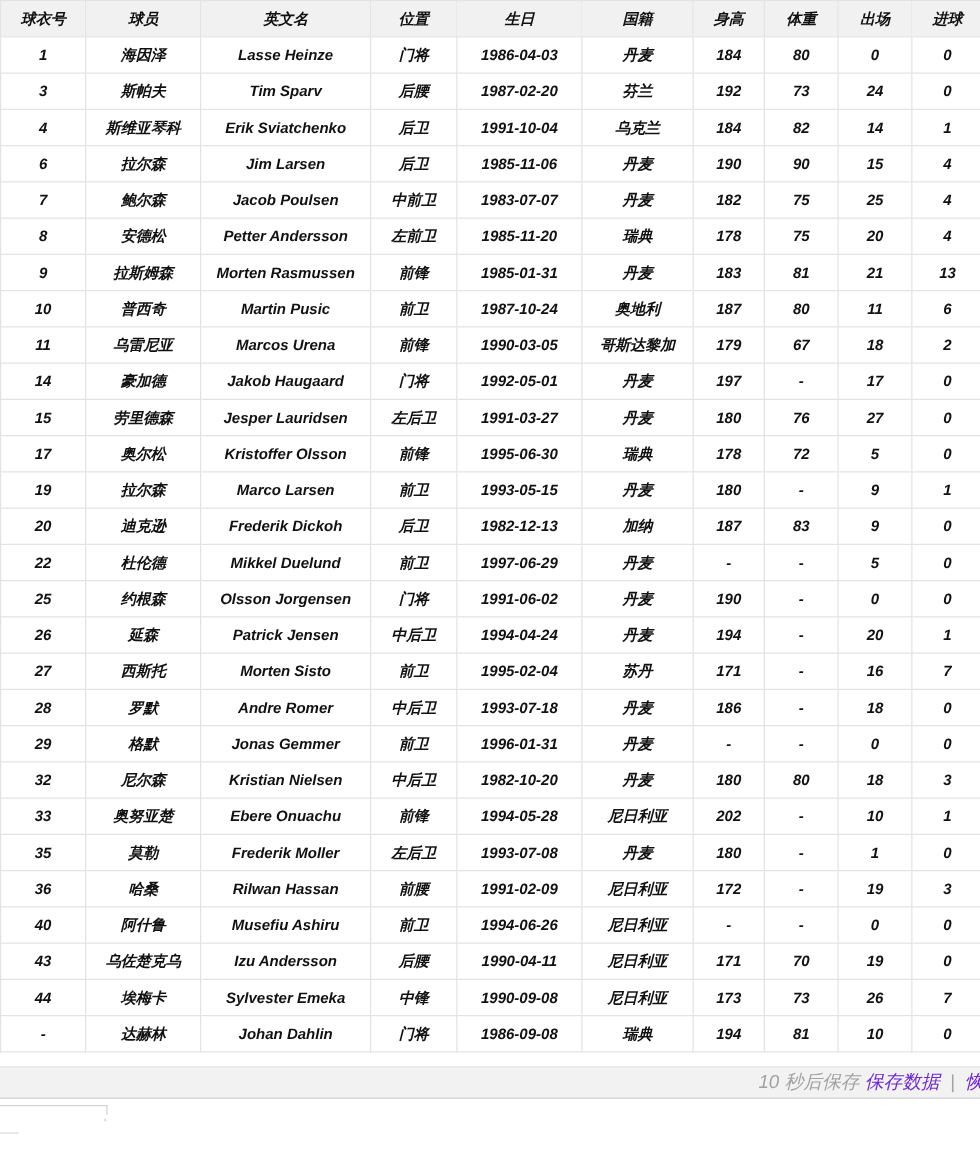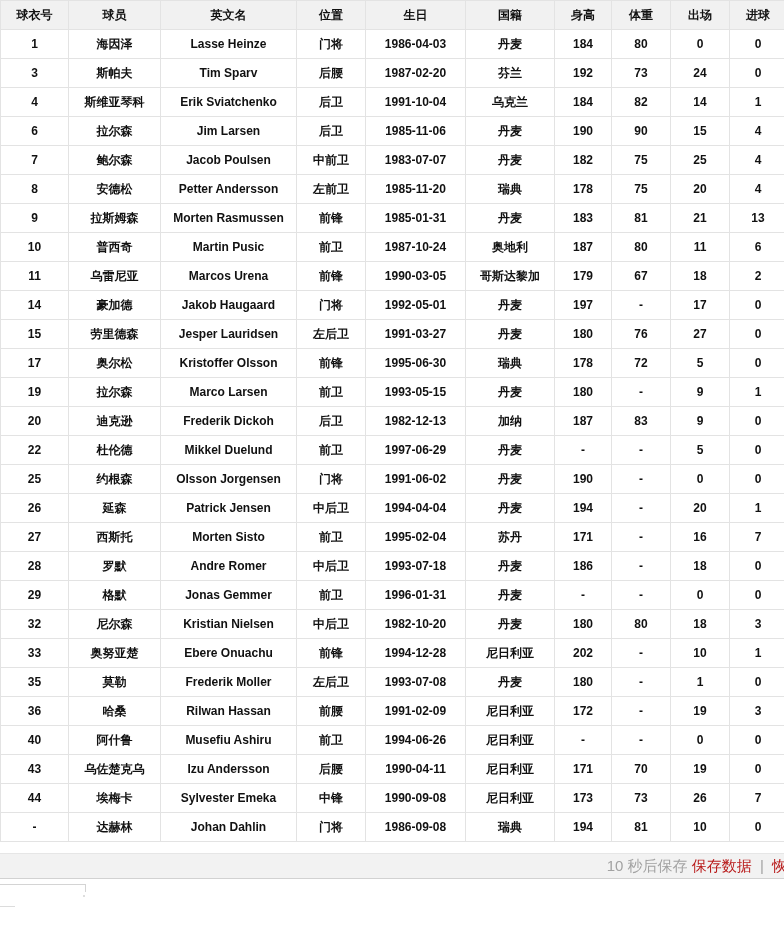--- a/index.html
+++ b/index.html
@@ -6,20 +6,21 @@
   html, body {
     width: 784px; height: 932px;
     background: #ffffff;
     font-family: "Liberation Sans", "DejaVu Sans", sans-serif;
     overflow: hidden;
   }
   .viewport {
     position: relative;
     width: 784px; height: 932px;
     overflow: hidden;
+    font-style: italic;
   }
 
   
   table.players {
     border-collapse: collapse;
     table-layout: fixed;
     width: 786px;
   }
   table.players th, table.players td {
     border: 1px solid #e3e3e3;
@@ -49,21 +50,21 @@
     border-top: 1px solid #e6e6e6;
     border-bottom: 1px solid #d2d2d2;
     text-align: right;
     padding-right: 10px;
     line-height: 24px;
     font-size: 15px;
     color: #a2a2a2;
     white-space: nowrap;
   }
   .statusbar a {
-    color: #b91c1c;
+    color: #6d28d9;
     text-decoration: none;
     cursor: pointer;
   }
   .statusbar .sep { margin: 0 4px; }
 
   
   .pbox-top {
     position: absolute;
     left: 0; top: 884px;
     width: 86px; height: 8px;
@@ -307,21 +308,21 @@
           <td>190</td>
           <td>-</td>
           <td>0</td>
           <td>0</td>
         </tr>
         <tr>
           <td>26</td>
           <td>延森</td>
           <td>Patrick Jensen</td>
           <td>中后卫</td>
-          <td>1994-04-04</td>
+          <td>1994-04-24</td>
           <td>丹麦</td>
           <td>194</td>
           <td>-</td>
           <td>20</td>
           <td>1</td>
         </tr>
         <tr>
           <td>27</td>
           <td>西斯托</td>
           <td>Morten Sisto</td>
@@ -367,21 +368,21 @@
           <td>180</td>
           <td>80</td>
           <td>18</td>
           <td>3</td>
         </tr>
         <tr>
           <td>33</td>
           <td>奥努亚楚</td>
           <td>Ebere Onuachu</td>
           <td>前锋</td>
-          <td>1994-12-28</td>
+          <td>1994-05-28</td>
           <td>尼日利亚</td>
           <td>202</td>
           <td>-</td>
           <td>10</td>
           <td>1</td>
         </tr>
         <tr>
           <td>35</td>
           <td>莫勒</td>
           <td>Frederik Moller</td>

